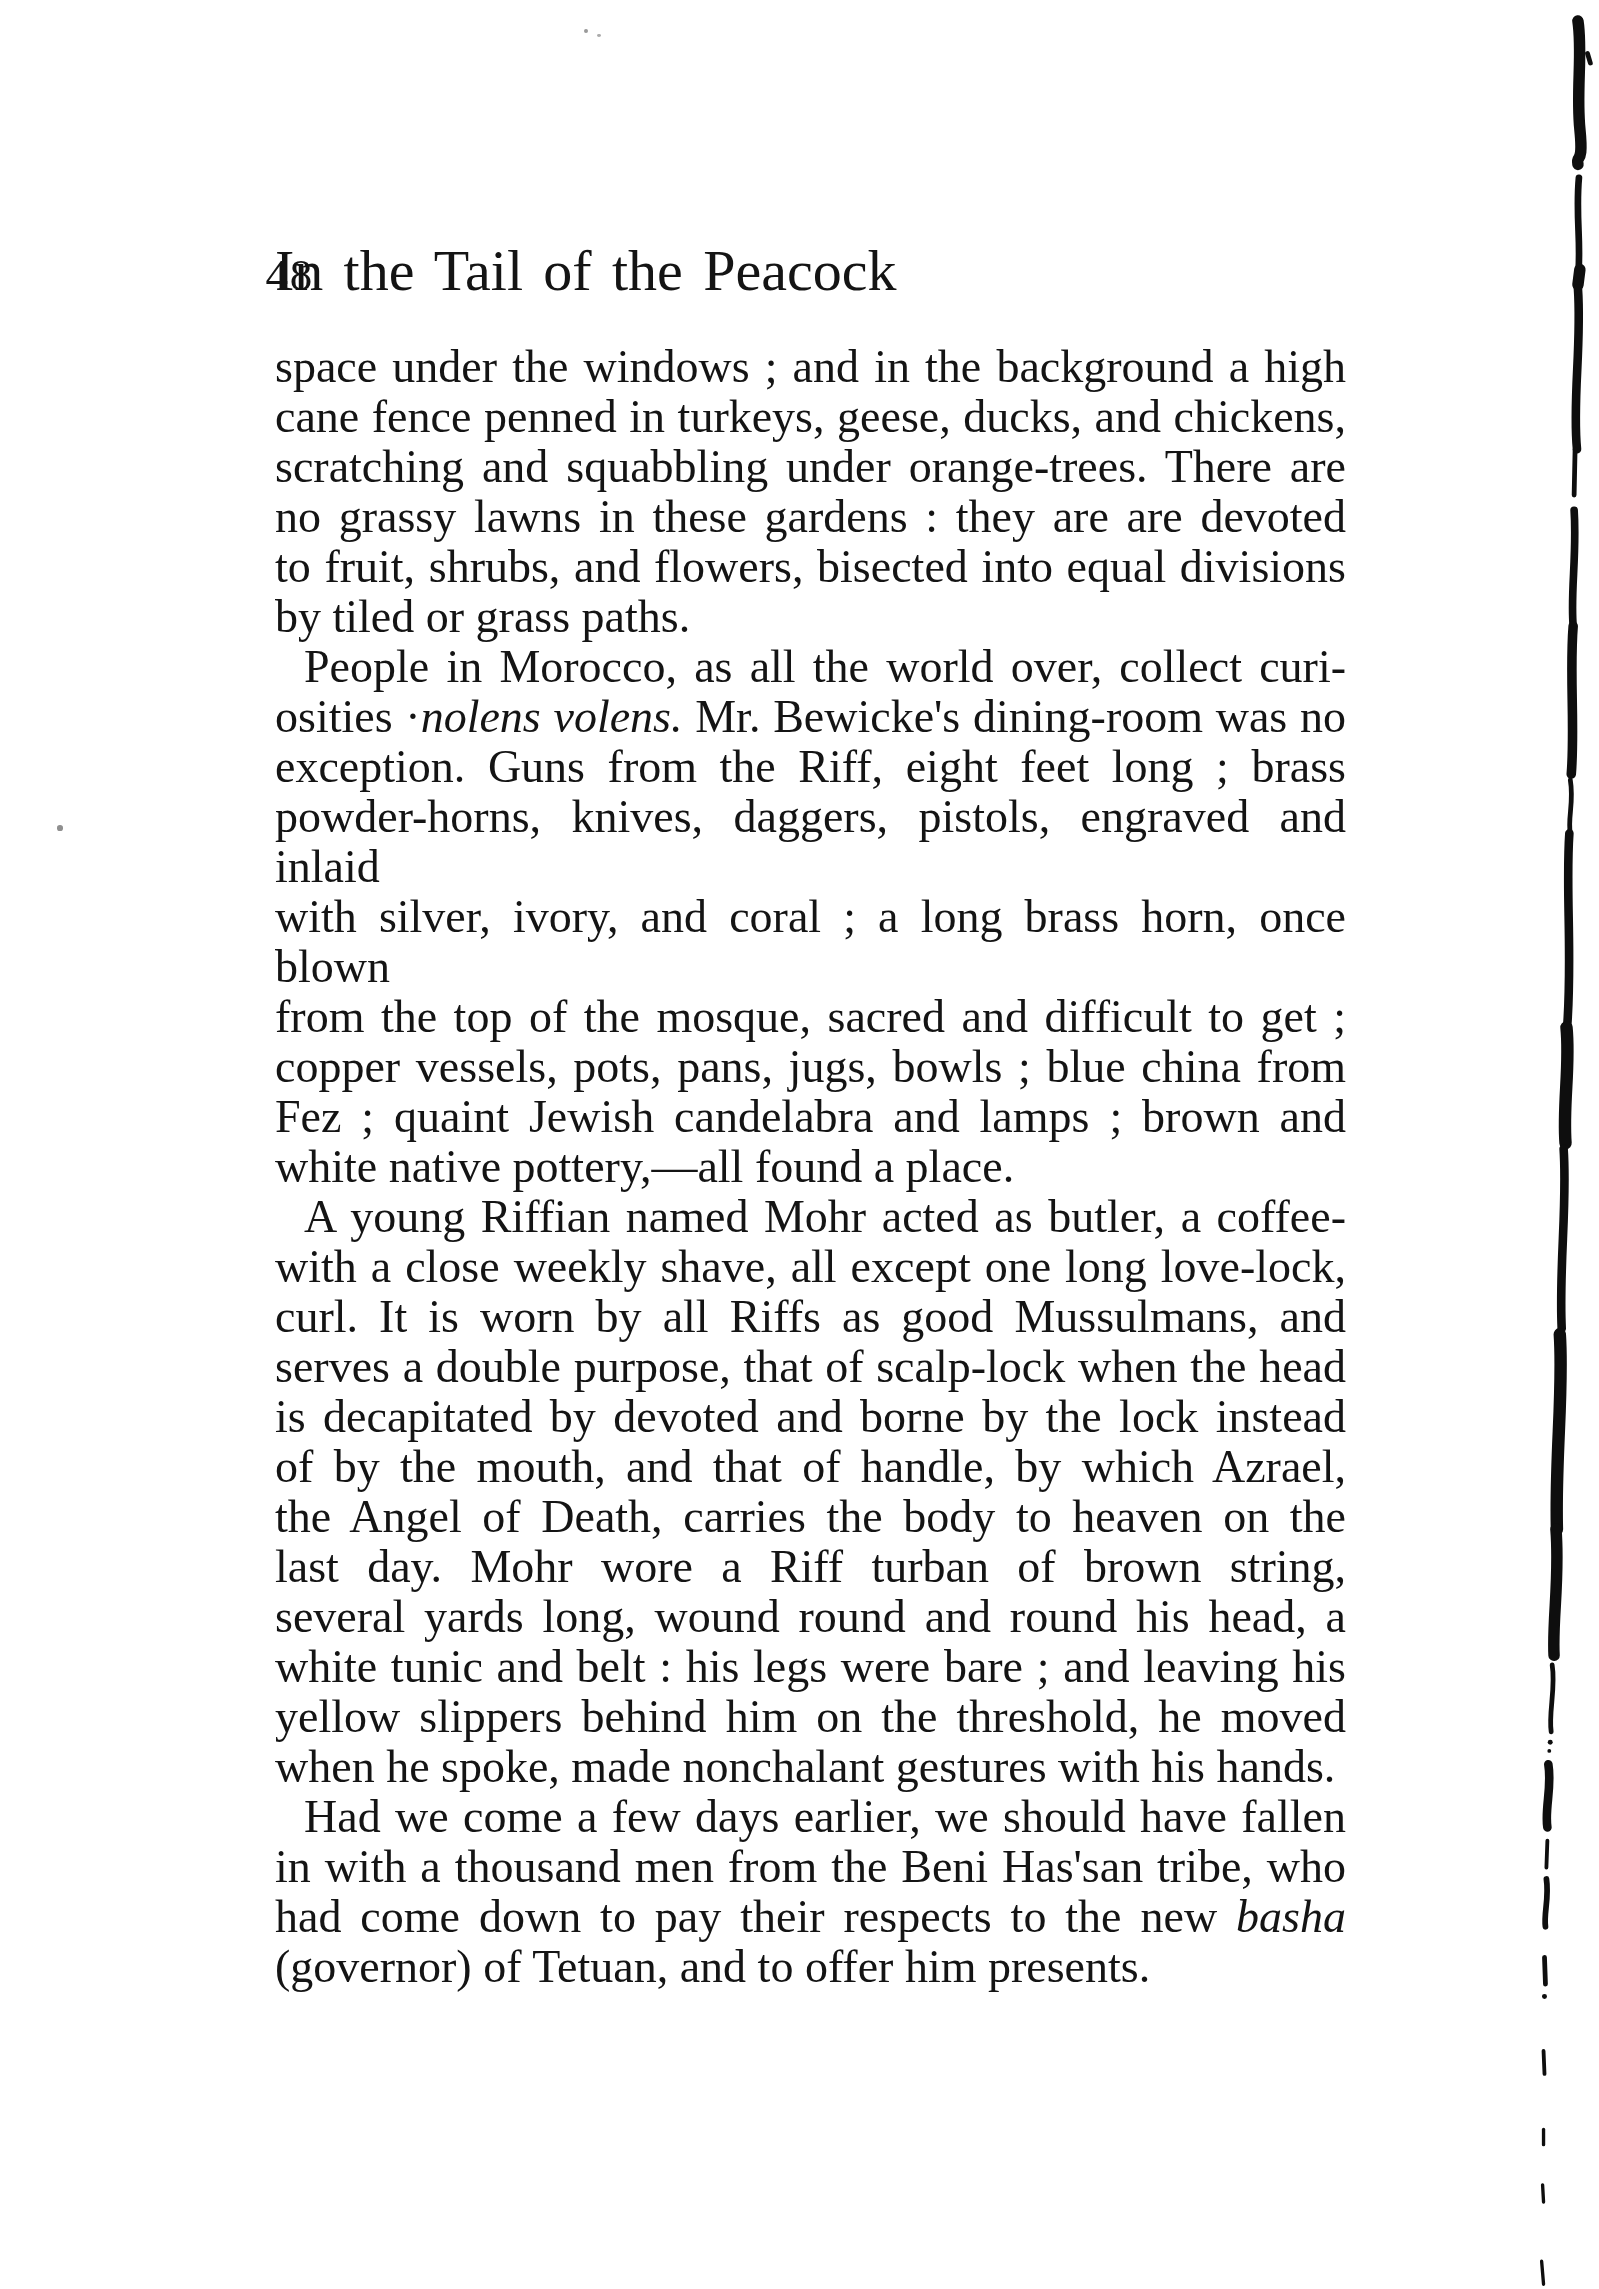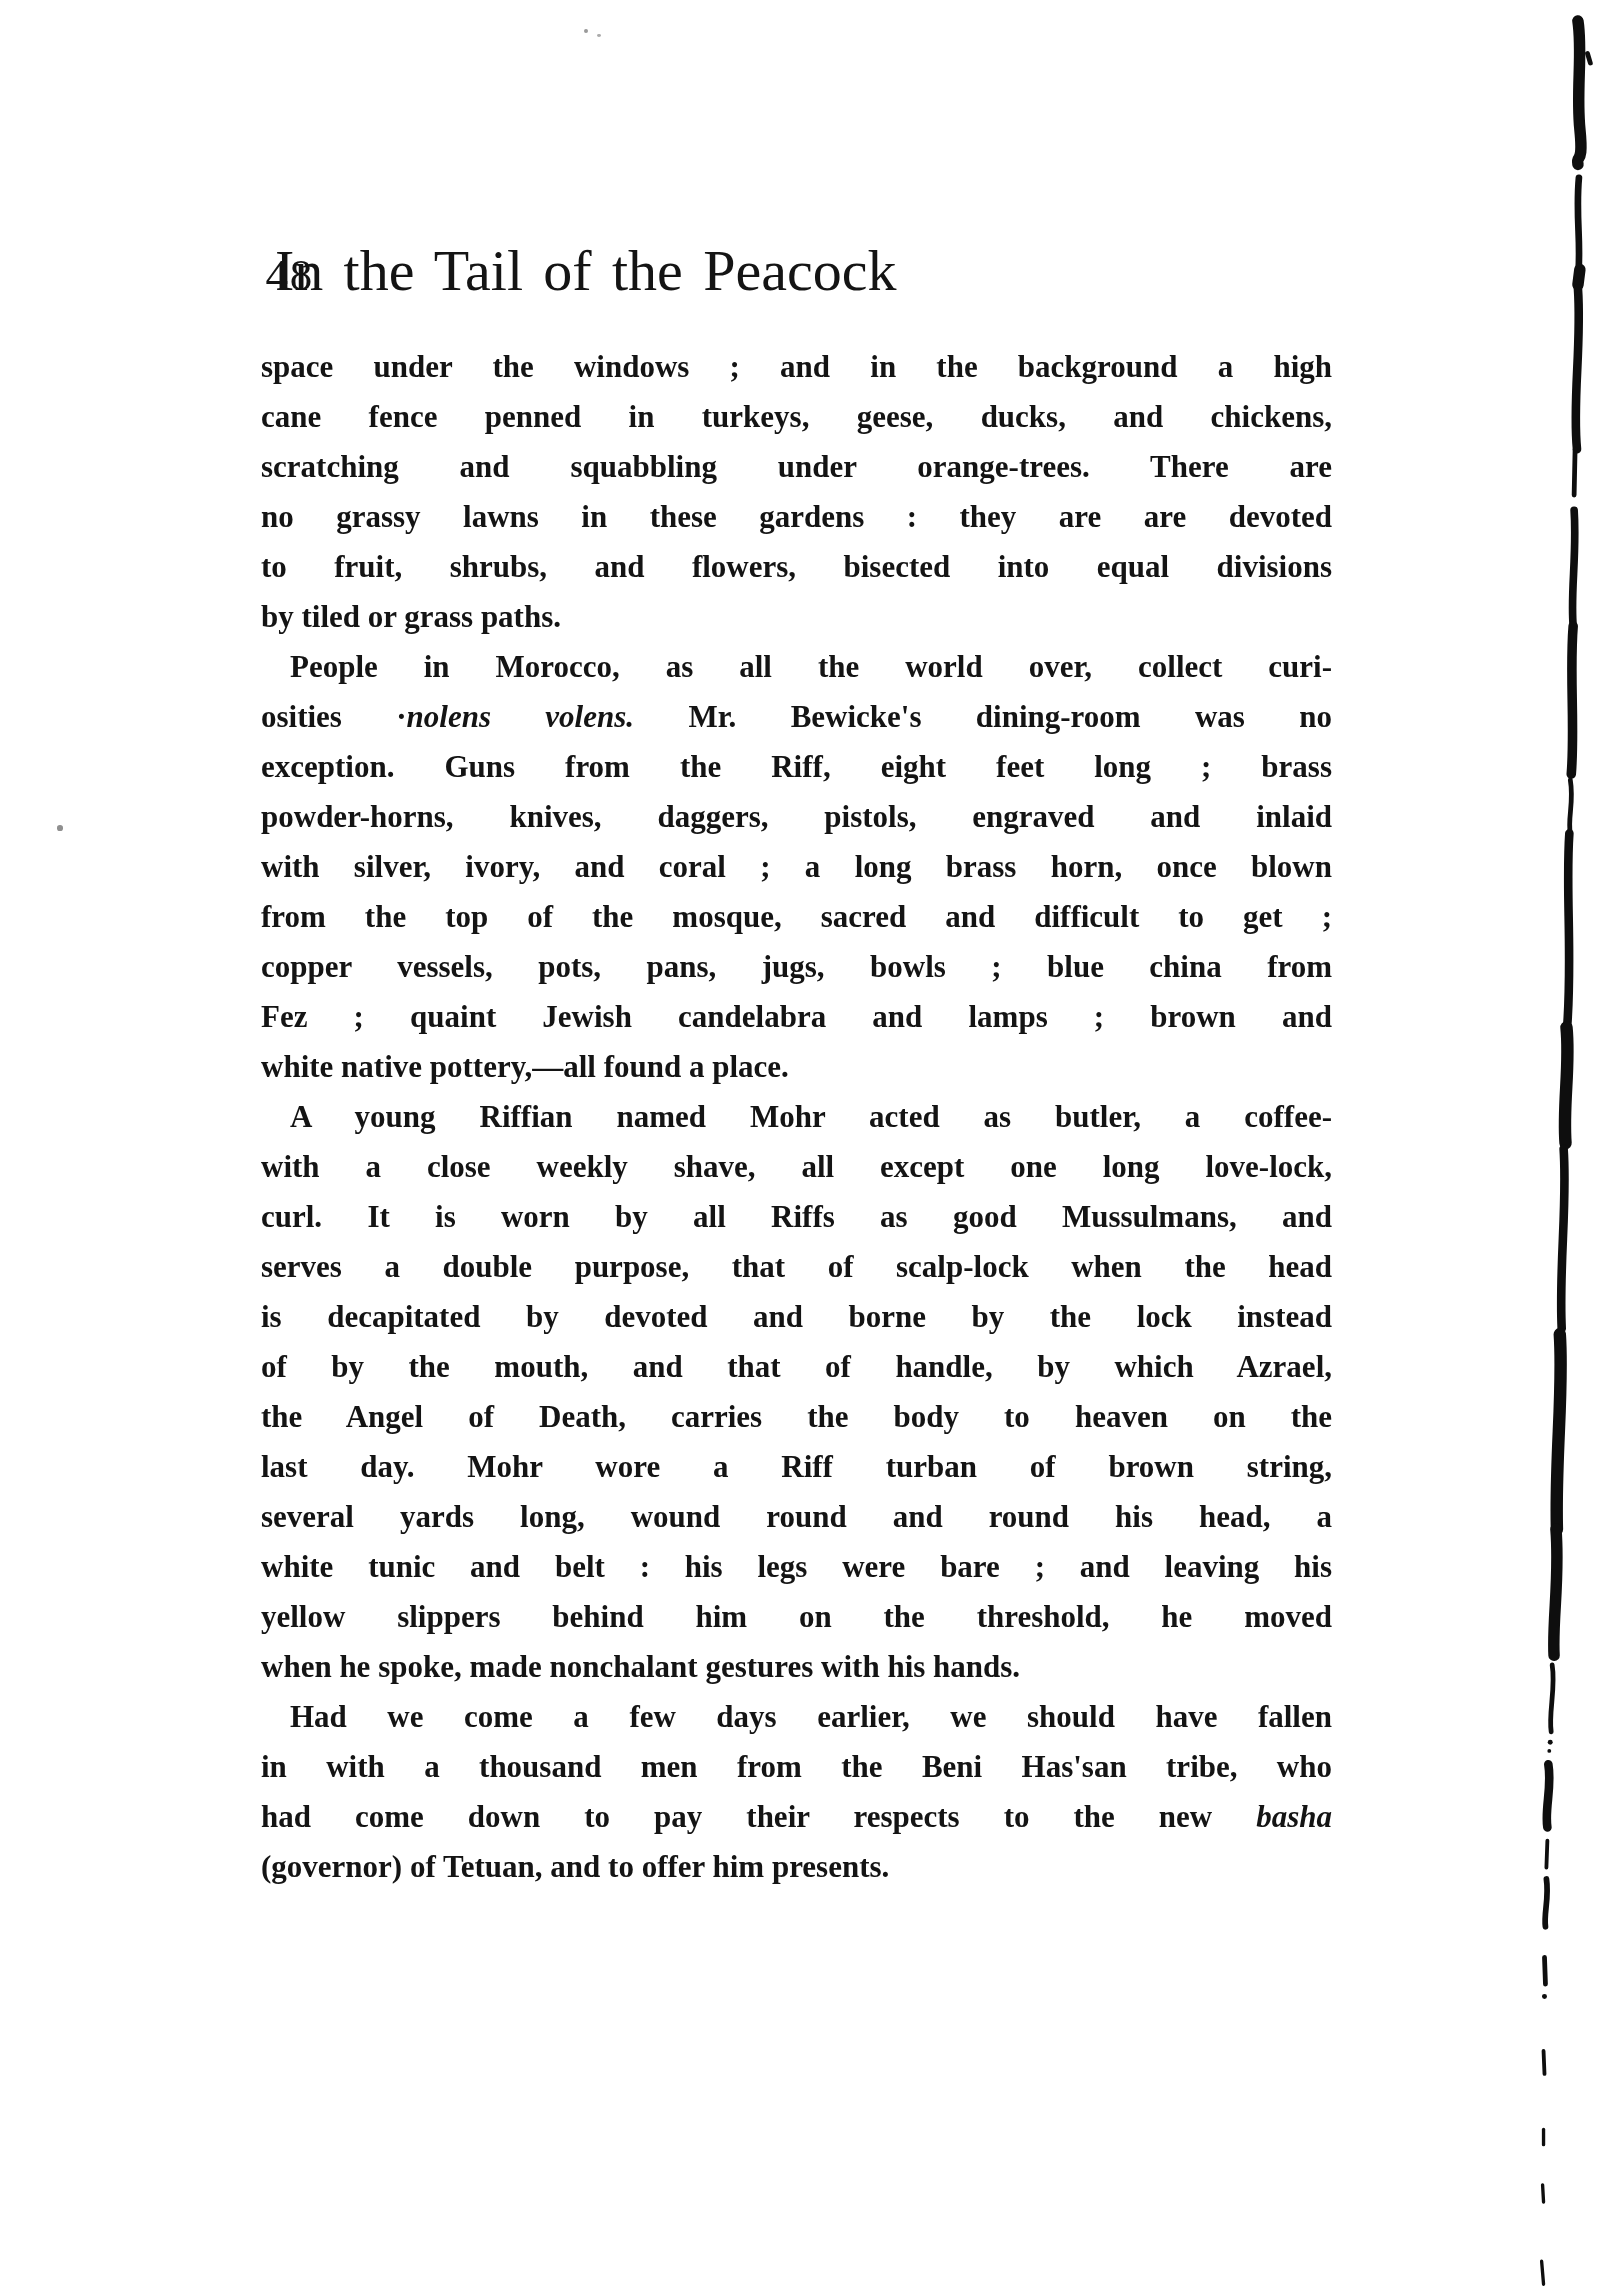--- a/index.html
+++ b/index.html
@@ -16,22 +16,22 @@
     position:absolute;left:-9.6px;top:12.4px;
     font-size:45px;line-height:1;letter-spacing:1.9px;
   }
   .page-title{
     position:absolute;left:0;right:0;top:0;
     text-align:left;
     font-size:58px;line-height:59px;
     word-spacing:0.10em;
   }
   .body-text{
-    position:absolute;left:261px;top:342px;width:1071px;
-    font-size:31px;line-height:50px;font-weight:bold;
+    position:absolute;left:275px;top:342px;width:1071px;
+    font-size:46px;line-height:50px;
   }
   .line{text-align:justify;text-align-last:justify;white-space:normal;}
   .line.last{text-align-last:left;}
   .line.indent{padding-left:29px;}
   .line em{font-style:italic;}
   .speck{position:absolute;border-radius:50%;}
   .edge-artifact{position:absolute;top:0;left:0;pointer-events:none;}
 </style>
 </head>
 <body>

